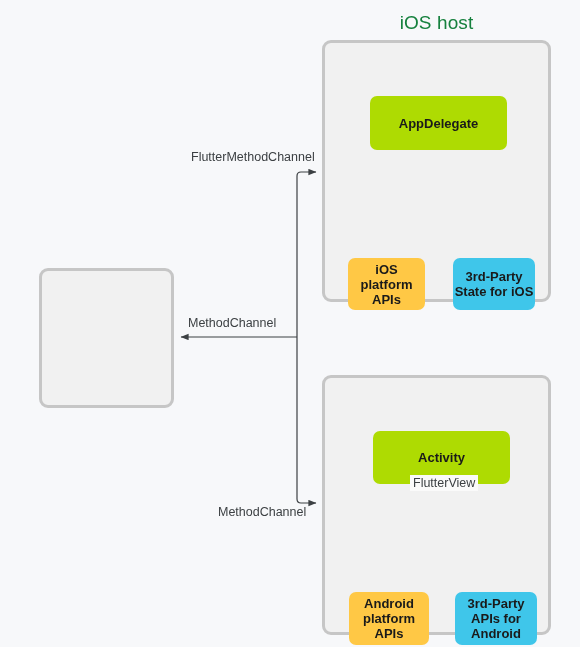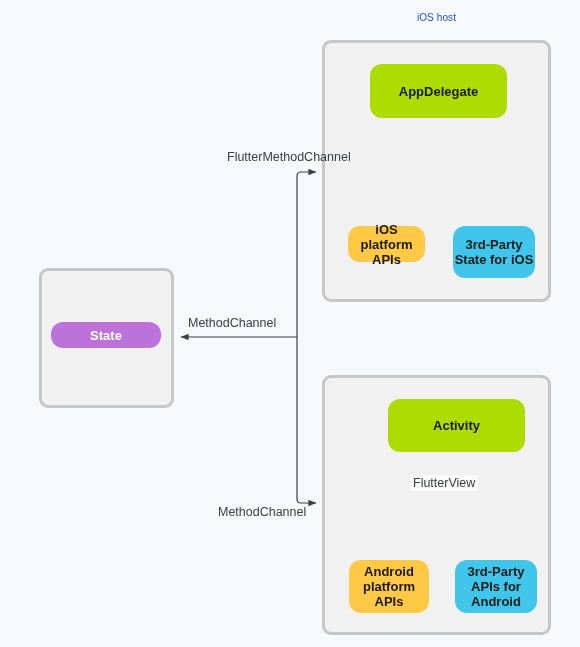--- a/index.html
+++ b/index.html
@@ -11,43 +11,44 @@
     overflow: hidden;
   }
   #stage {
     position: relative;
     width: 580px;
     height: 647px;
     background: #f7f8fa;
   }
   .host-title {
     position: absolute;
-    font-size: 10px;
-    color: #1d4ed8;
+    font-size: 19px;
+    color: #15803d;
     text-align: center;
     white-space: nowrap;
     letter-spacing: 0.1px;
   }
   .container-box {
     position: absolute;
     background: #f1f1f1;
     border: 3px solid #c6c6c6;
     border-radius: 9px;
   }
   .node {
     position: absolute;
     display: flex;
     align-items: center;
     justify-content: center;
     text-align: center;
     font-size: 13px;
     font-weight: bold;
     color: #1a1a1a;
     line-height: 15px;
-    border-radius: 12px;
+    border-radius: 7px;
+    margin-top: 32px;
   }
   .node.green  { background: #aedb02; }
   .node.orange { background: #ffc845; }
   .node.blue   { background: #3fc6ea; text-align: center; }
   .node.purple { background: #bc72d8; color: #ffffff; }
   .edge-label {
     position: absolute;
     font-size: 12.5px;
     color: #3c4043;
     white-space: nowrap;
@@ -105,54 +106,53 @@
     </g>
   </svg>
 
   <div class="host-title" style="left:322px; top:12px; width:229px;">iOS host</div>
 
   <div class="container-box" style="left:322px; top:40px; width:229px; height:262px;"></div>
 
   <div class="node green" style="left:370px; top:64px; width:137px; height:54px;">AppDelegate</div>
 
 
-  <div class="node orange" style="left:348px; top:226px; width:77px; height:36px; flex-direction:column;">
+  <div class="node orange" style="left:348px; top:226px; width:77px; height:52px; flex-direction:column;">
     <span>iOS</span>
     <span>platform</span>
     <span>APIs</span>
   </div>
 
   <div class="node blue" style="left:453px; top:226px; width:82px; height:52px; flex-direction:column;">
     <span>3rd-Party</span>
     <span>State for iOS</span>
   </div>
 
 
   <div class="container-box" style="left:322px; top:375px; width:229px; height:260px;"></div>
 
-  <div class="node green" style="left:388px; top:399px; width:137px; height:53px;">Activity</div>
+  <div class="node green" style="left:373px; top:399px; width:137px; height:53px;">Activity</div>
 
   <div class="edge-label boxed" style="left:410px; top:475px;">FlutterView</div>
 
   <div class="node orange" style="left:349px; top:560px; width:80px; height:53px; flex-direction:column;">
     <span>Android</span>
     <span>platform</span>
     <span>APIs</span>
   </div>
 
   <div class="node blue" style="left:455px; top:560px; width:82px; height:53px; flex-direction:column;">
     <span>3rd-Party</span>
     <span>APIs for</span>
     <span>Android</span>
   </div>
 
 
   <div class="container-box" style="left:39px; top:268px; width:135px; height:140px;"></div>
 
-  <div class="node purple" style="left:51px; top:322px; width:110px; height:26px;">State</div>
 
-  <div class="edge-label" style="left:191px; top:150px;margin-left:36px;">FlutterMethodChannel</div>
+  <div class="edge-label" style="left:191px; top:150px;">FlutterMethodChannel</div>
 
   <div class="edge-label" style="left:188px; top:316px;">MethodChannel</div>
 
   <div class="edge-label" style="left:218px; top:505px;">MethodChannel</div>
 
 </div>
 
 </body></html>

